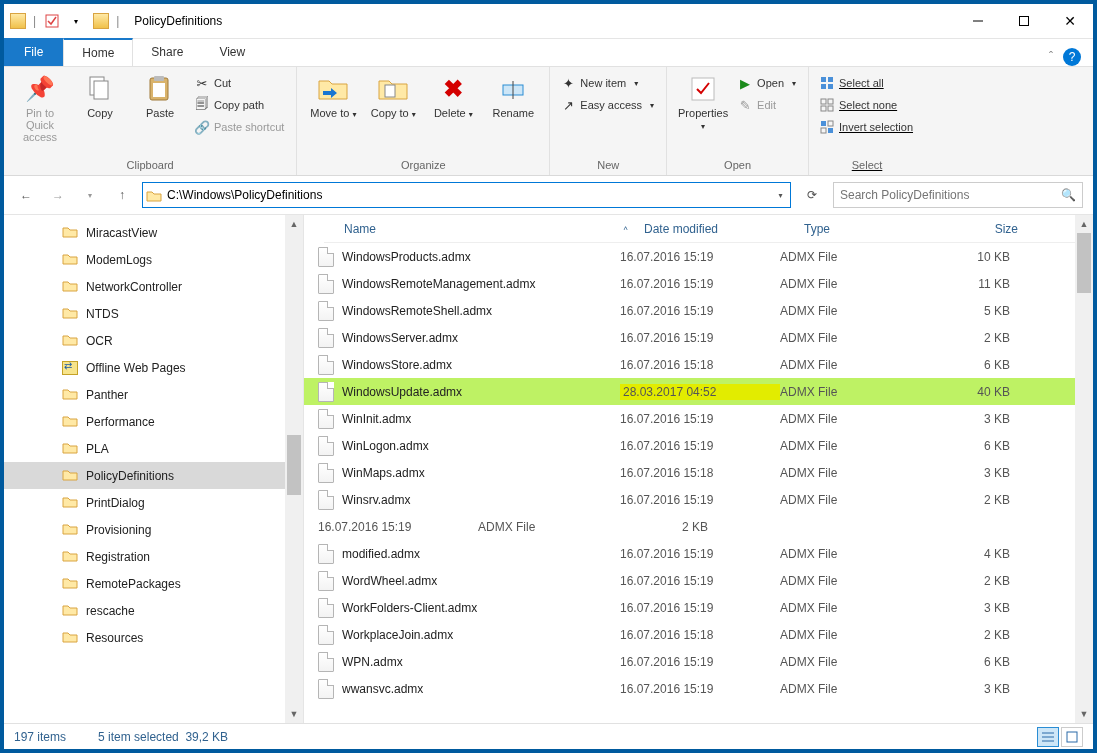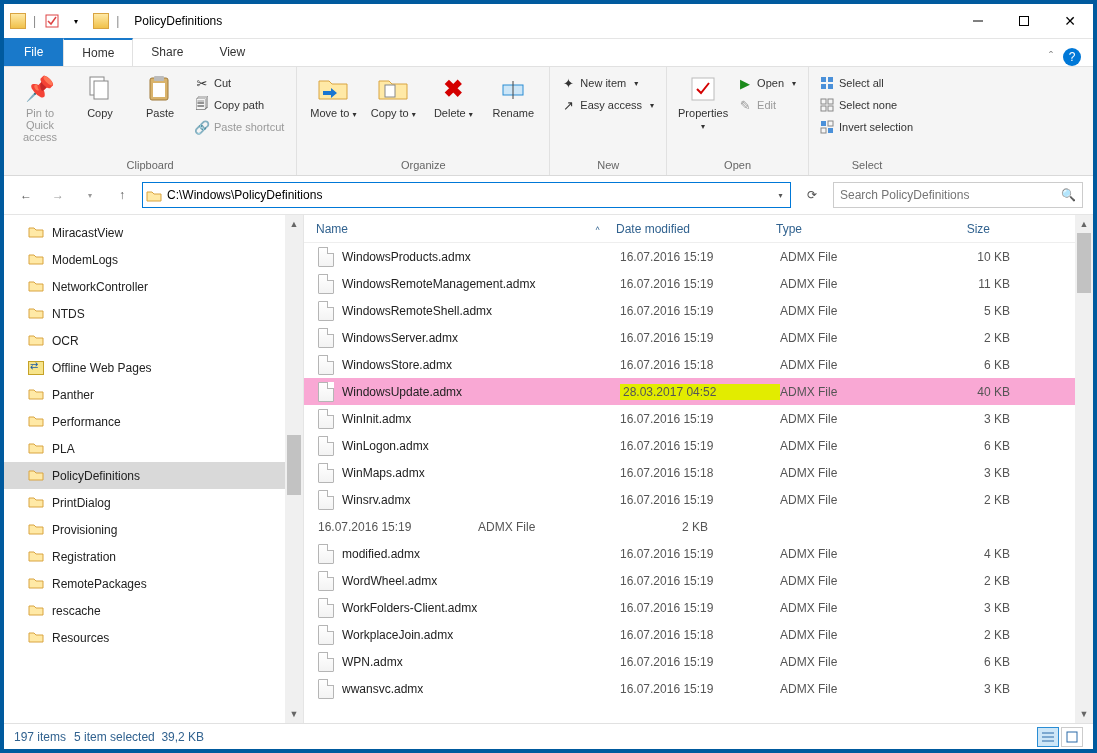--- a/index.html
+++ b/index.html
@@ -53,51 +53,51 @@
 .addrbox-dd { width: 20px; display: flex; align-items: center; justify-content: center; color: #555; border-left: 1px solid transparent; }
 .refresh { width: 26px; height: 26px; display: flex; align-items: center; justify-content: center; color: #555; }
 .searchbox { width: 250px; height: 26px; border: 1px solid #ccc; display: flex; align-items: center; padding: 0 6px; color: #666; }
 .searchbox-input { flex: 1; border: none; outline: none; font-size: 12px; font-family: inherit; color: #666; }
 .search-icon { color: #888; }
 
 
 .split { flex: 1; display: flex; min-height: 0; border-top: 1px solid #e5e5e5; }
 .tree { width: 300px; overflow: hidden; position: relative; border-right: 1px solid #e5e5e5; }
 .tree-inner { padding-top: 4px; }
-.tree-item { display: flex; align-items: center; height: 27px; padding-left: 24px; gap: 8px; font-size: 12px; color: #222; }
+.tree-item { display: flex; align-items: center; height: 27px; padding-left: 58px; gap: 8px; font-size: 12px; color: #222; }
 .tree-item.selected { background: #d9d9d9; }
 .tree-folder { width: 16px; height: 14px; }
 .tree-scroll { position: absolute; right: 0; top: 0; bottom: 0; width: 18px; background: #f0f0f0; }
 .tree-scroll .arrow { height: 18px; display: flex; align-items: center; justify-content: center; color: #666; font-size: 9px; }
 .tree-scroll .thumb { position: absolute; left: 2px; right: 2px; top: 220px; height: 60px; background: #c2c2c2; }
 
 .listwrap { flex: 1; display: flex; flex-direction: column; min-width: 0; position: relative; }
-.listhdr { height: 28px; display: flex; align-items: center; color: #31628f; font-size: 12px; padding-left: 4px; border-bottom: 1px solid #eee; }
+.listhdr { height: 28px; display: flex; align-items: center; color: #31628f; font-size: 12px; padding-left: 12px; border-bottom: 1px solid #eee; margin-left: 20px; }
 .hcell { padding: 0 8px; display: flex; align-items: center; gap: 6px; }
 .hcell.name { width: 300px; }
 .hcell.date { width: 160px; }
 .hcell.type { width: 140px; }
 .hcell.size { width: 90px; justify-content: flex-end; }
 .sort-caret { font-size: 8px; color: #31628f; }
 .listbody { flex: 1; overflow: hidden; position: relative; }
 .row { height: 27px; display: flex; align-items: center; padding-left: 14px; font-size: 12px; color: #222; }
-.row.selected { background: #f9a8d4; }
+.row.selected { background: #bef264; }
 .cell.name { width: 302px; display: flex; align-items: center; gap: 8px; }
 .cell.date { width: 160px; color: #555; }
 .cell.date.hl { background: #e2ec00; display: inline-block; padding: 1px 3px; }
 .cell.type { width: 140px; color: #555; }
 .cell.size { width: 90px; text-align: right; color: #555; }
 .file-ic { width: 16px; height: 20px; border: 1px solid #b5b5b5; background: linear-gradient(#fff,#f3f3f3); position: relative; border-radius: 1px; }
 .file-ic::before { content: ""; position: absolute; right: -1px; top: -1px; width: 6px; height: 6px; background: #fff; border-left: 1px solid #b5b5b5; border-bottom: 1px solid #b5b5b5; }
 .list-scroll { position: absolute; right: 0; top: 0; bottom: 0; width: 18px; background: #f0f0f0; }
 .list-scroll .arrow { height: 18px; display: flex; align-items: center; justify-content: center; color: #666; font-size: 9px; }
 .list-scroll .thumb { position: absolute; left: 2px; right: 2px; top: 18px; height: 60px; background: #c2c2c2; }
 
 
-.statusbar { height: 26px; border-top: 1px solid #e1e1e1; display: flex; align-items: center; padding: 0 10px; font-size: 12px; color: #31628f; gap: 8px; }
+.statusbar { height: 26px; border-top: 1px solid #e1e1e1; display: flex; align-items: center; padding: 0 10px; font-size: 12px; color: #31628f; gap: 32px; }
 .statusbar .spacer { flex: 1; }
 .viewtoggle { display: flex; gap: 2px; }
 .vtbtn { width: 22px; height: 20px; border: 1px solid #ccc; display: flex; align-items: center; justify-content: center; }
 .vtbtn.active { background: #cde6f7; border-color: #2a8dd4; }
 .offline-ic { width:16px; height:14px; background:#f7e48b; border:1px solid #c5a227; position:relative; }
 .offline-ic::after { content:"⇄"; position:absolute; left:1px; top:-2px; font-size:10px; color:#1959a6; }
 </style>
 </head>
 <body>
 
@@ -269,21 +269,21 @@
             </div>
           <div class="rmini disabled">
               <span class="mi">✎</span>
               <span>Edit</span>
             </div>
         </div>
       </div>
       <div class="rgroup-label">Open</div>
     </div>
 
-    <div class="rgroup" style="border-right:none;">
+    <div class="rgroup" style="border-right:none;text-decoration:underline;">
       <div class="rgroup-body">
         <div class="rcol">
           <div class="rmini">
               <span class="mi">
                 <svg width="14" height="14">
                   <rect x="1" y="1" width="5" height="5" fill="#4a90d9"></rect>
                   <rect x="8" y="1" width="5" height="5" fill="#4a90d9"></rect>
                   <rect x="1" y="8" width="5" height="5" fill="#4a90d9"></rect>
                   <rect x="8" y="8" width="5" height="5" fill="#4a90d9"></rect>
                 </svg>

